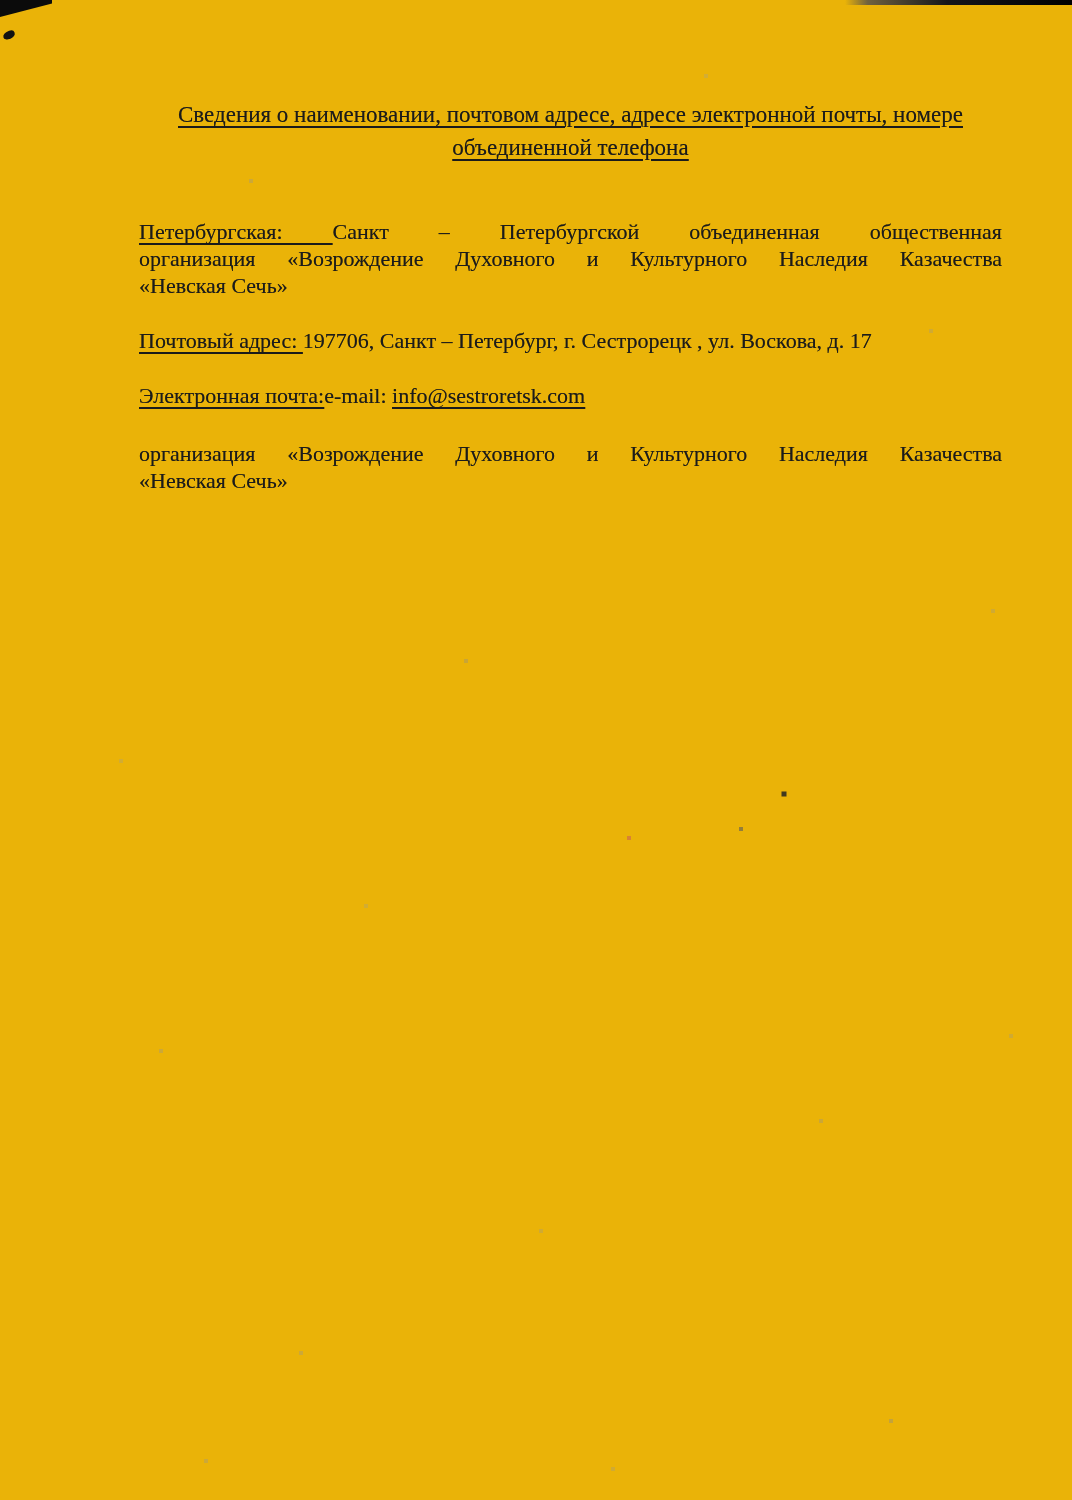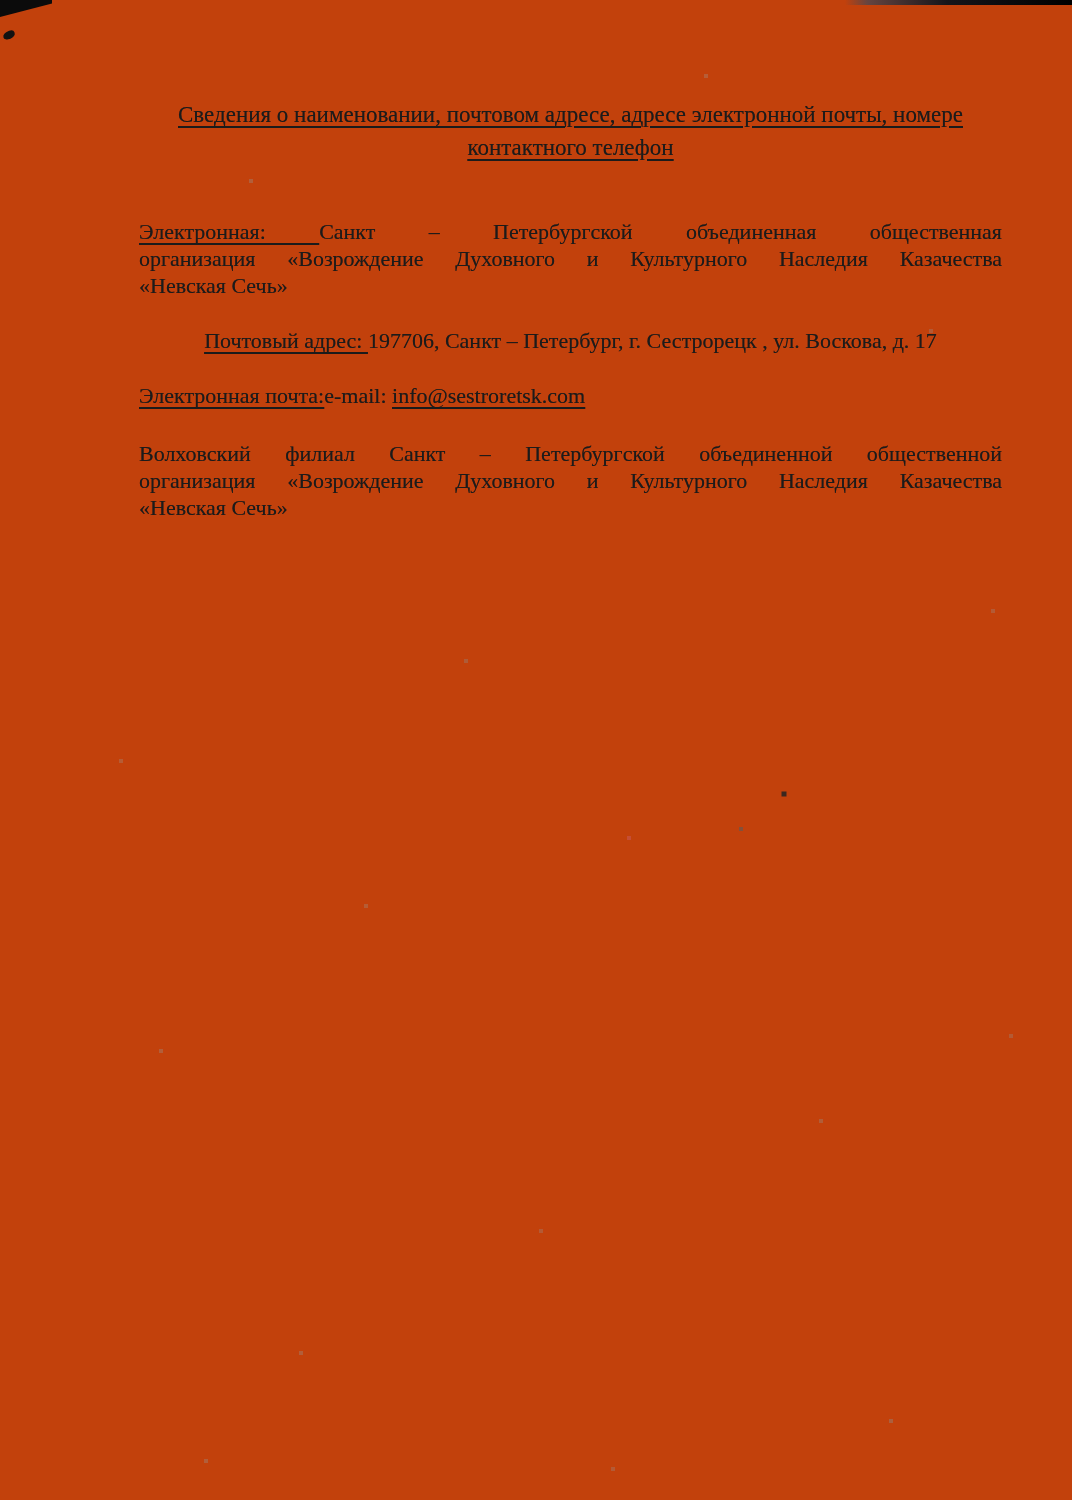--- a/index.html
+++ b/index.html
@@ -4,21 +4,21 @@
 <style>
   html, body {
     margin: 0;
     padding: 0;
     background: #ffffff;
   }
   .page {
     position: relative;
     width: 1072px;
     height: 1500px;
-    background: #c2410c;
+    background: #eab308;
     overflow: hidden;
     font-family: "Liberation Serif", "DejaVu Serif", serif;
     color: #1b1b1b;
     text-shadow: 0 0 0.5px rgba(25,25,25,0.55);
   }
   .content {
     position: absolute;
     left: 139px;
     top: 98px;
     width: 863px;
@@ -42,21 +42,21 @@
     text-align: justify;
     text-align-last: justify;
   }
   .u {
     text-decoration: underline;
     text-decoration-thickness: 2px;
     text-underline-offset: 4px;
     text-decoration-skip-ink: none;
   }
   .m-p1     { margin-top: 54px; }
-  .m-postal { margin-top: 28px; text-align: center; }
+  .m-postal { margin-top: 28px; }
   .m-email1 { margin-top: 28px; }
   .m-p2     { margin-top: 31px; }
   .m-email2 { margin-top: 32px; }
   .m-phone  { margin-top: 32px; }
   .gap-l { }
 
   
   .artifact-corner-wedge {
     position: absolute;
     left: 0; top: 0;
@@ -115,35 +115,34 @@
 
   <div class="artifact-corner-wedge"></div>
   <div class="artifact-comma-mark"></div>
   <div class="artifact-top-strip"></div>
   <div class="speckles"></div>
 
   <div class="content">
 
     <div class="doc-title">
       <div class="t-line">Сведения о наименовании, почтовом адресе, адресе электронной почты, номере</div>
-      <div class="t-line">контактного телефон</div>
+      <div class="t-line">объединенной телефона</div>
     </div>
 
     <div class="block m-p1">
-      <div class="line-just"><span class="u">Электронная: </span><span>Санкт – Петербургской объединенная общественная</span></div>
+      <div class="line-just"><span class="u">Петербургская: </span><span>Санкт – Петербургской объединенная общественная</span></div>
       <div class="line-just">организация «Возрождение Духовного и Культурного Наследия Казачества</div>
       <div>«Невская Сечь»</div>
     </div>
 
     <div class="block m-postal"><span class="u">Почтовый адрес: </span><span>197706, Санкт – Петербург, г. Сестрорецк , ул. Воскова, д. 17</span></div>
 
     <div class="block m-email1"><span class="u">Электронная почта:</span><span class="gap-l">e-mail: </span><span class="u">info@sestroretsk.com</span></div>
 
     <div class="block m-p2">
-      <div class="line-just">Волховский филиал Санкт – Петербургской объединенной общественной</div>
       <div class="line-just">организация «Возрождение Духовного и Культурного Наследия Казачества</div>
       <div>«Невская Сечь»</div>
     </div>
 
 
 
   </div>
 </div>
 
 </body></html>

